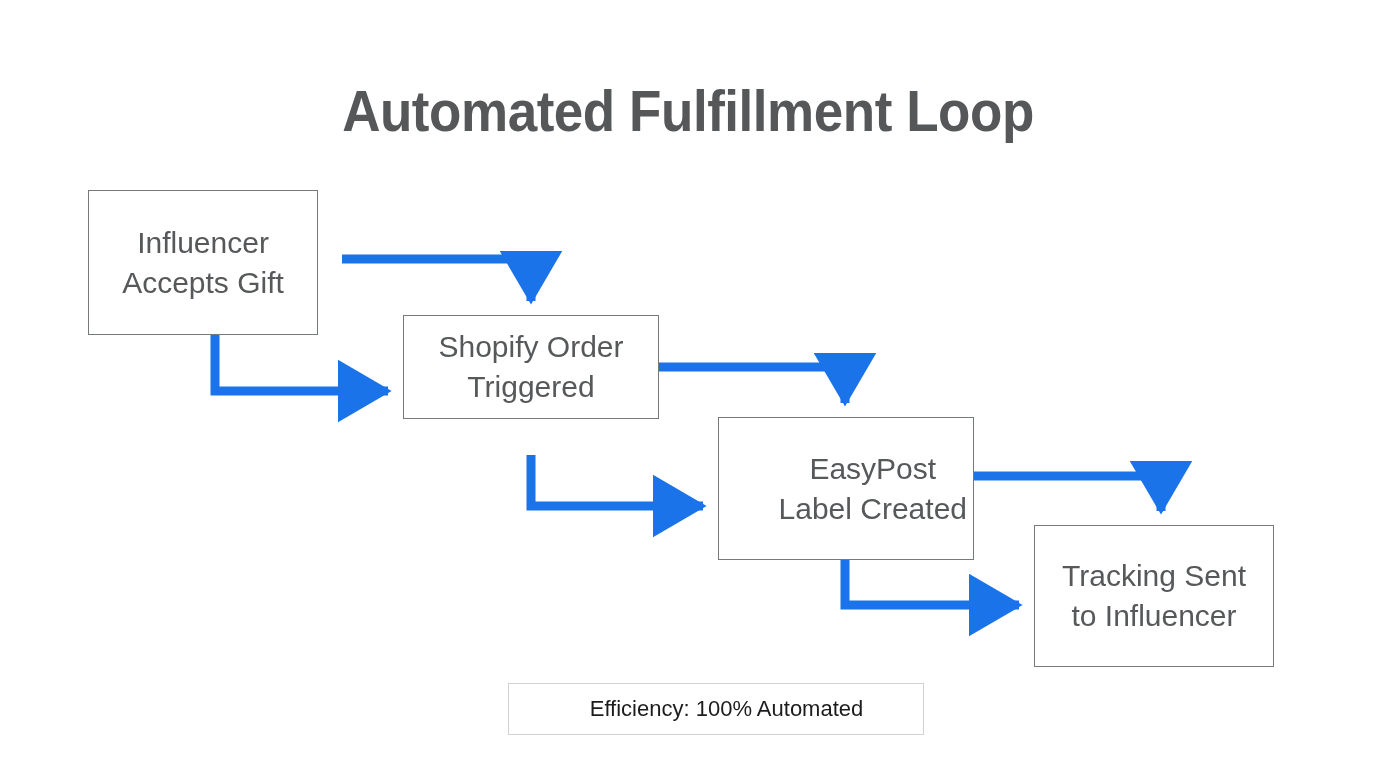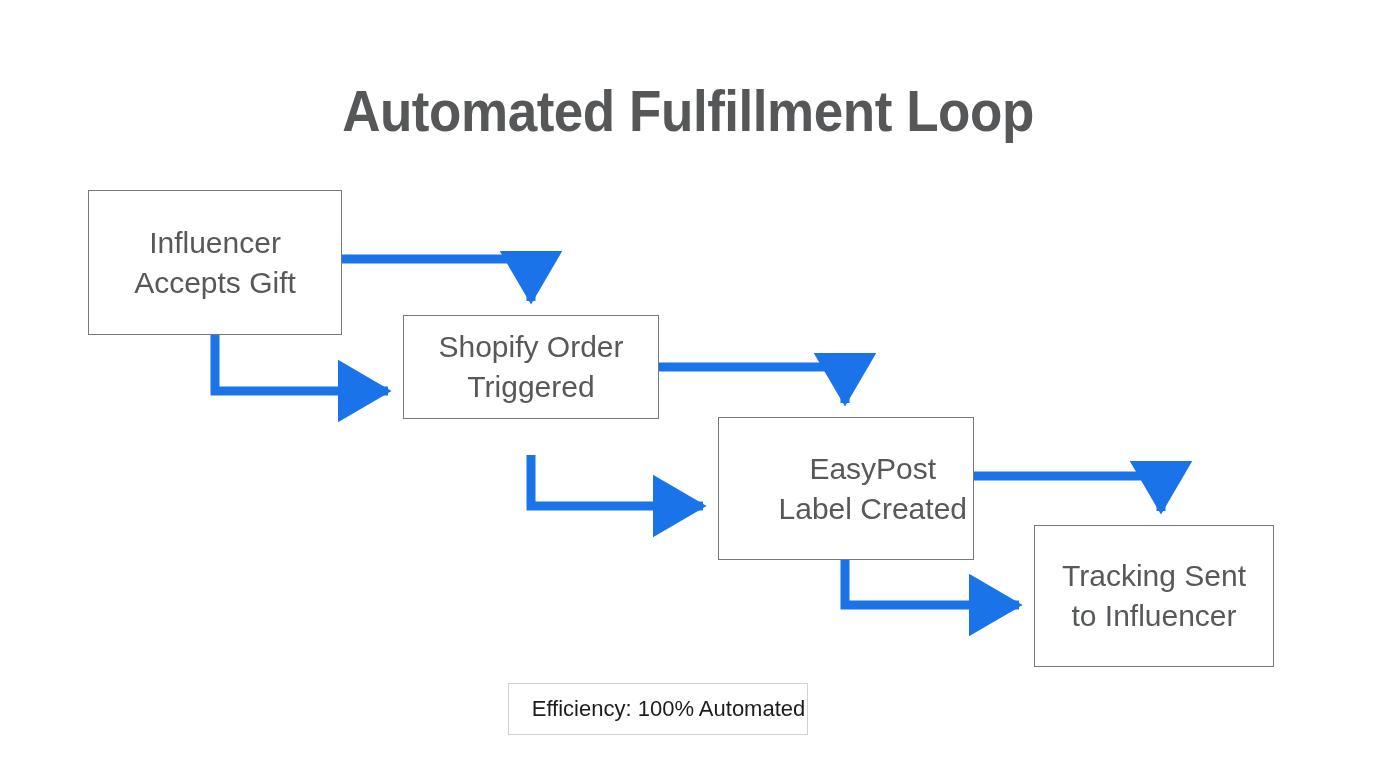--- a/index.html
+++ b/index.html
@@ -53,21 +53,21 @@
     line-height: 1.33;
     color: #56585a;
     text-align: center;
     white-space: pre-line;
     padding: 0 6px;
   }
   .badge {
     position: absolute;
     left: 508px;
     top: 667px;
-    width: 300px;
+    width: 416px;
     height: 52px;
     background: #ffffff;
     border: 1.4px solid #cfd2d5;
     box-sizing: border-box;
     display: flex;
     align-items: center;
     justify-content: center;
     z-index: 3;
     padding-left: 21px;
   }
@@ -120,21 +120,21 @@
 
     <g>
       <path d="M 974,460 L 1161,460 L 1161,495" fill="none" stroke="#1a73e8" stroke-width="9" stroke-linejoin="miter" marker-end="url(#arrow-down)"></path>
     </g>
 
     <g>
       <path d="M 845,544 L 845,589 L 1019,589" fill="none" stroke="#1a73e8" stroke-width="9" stroke-linejoin="miter" marker-end="url(#arrow-right)"></path>
     </g>
   </svg>
 
-  <div class="node" id="node-0" style="left: 88px; top: 174px; width: 254px; height: 145px; border-color: rgb(118, 121, 124);">
+  <div class="node" id="node-0" style="left: 88px; top: 174px; width: 230px; height: 145px; border-color: rgb(118, 121, 124);">
     <span class="node-label" style="color: rgb(86, 88, 90);">Influencer
 Accepts Gift</span>
   </div>
 
   <div class="node" id="node-1" style="left: 403px; top: 299px; width: 256px; height: 104px; border-color: rgb(118, 121, 124);">
     <span class="node-label" style="color: rgb(86, 88, 90);">Shopify Order
 Triggered</span>
   </div>
 
   <div class="node" id="node-2" style="left: 718px; top: 401px; width: 256px; height: 143px; border-color: rgb(118, 121, 124); justify-content: flex-end;">

